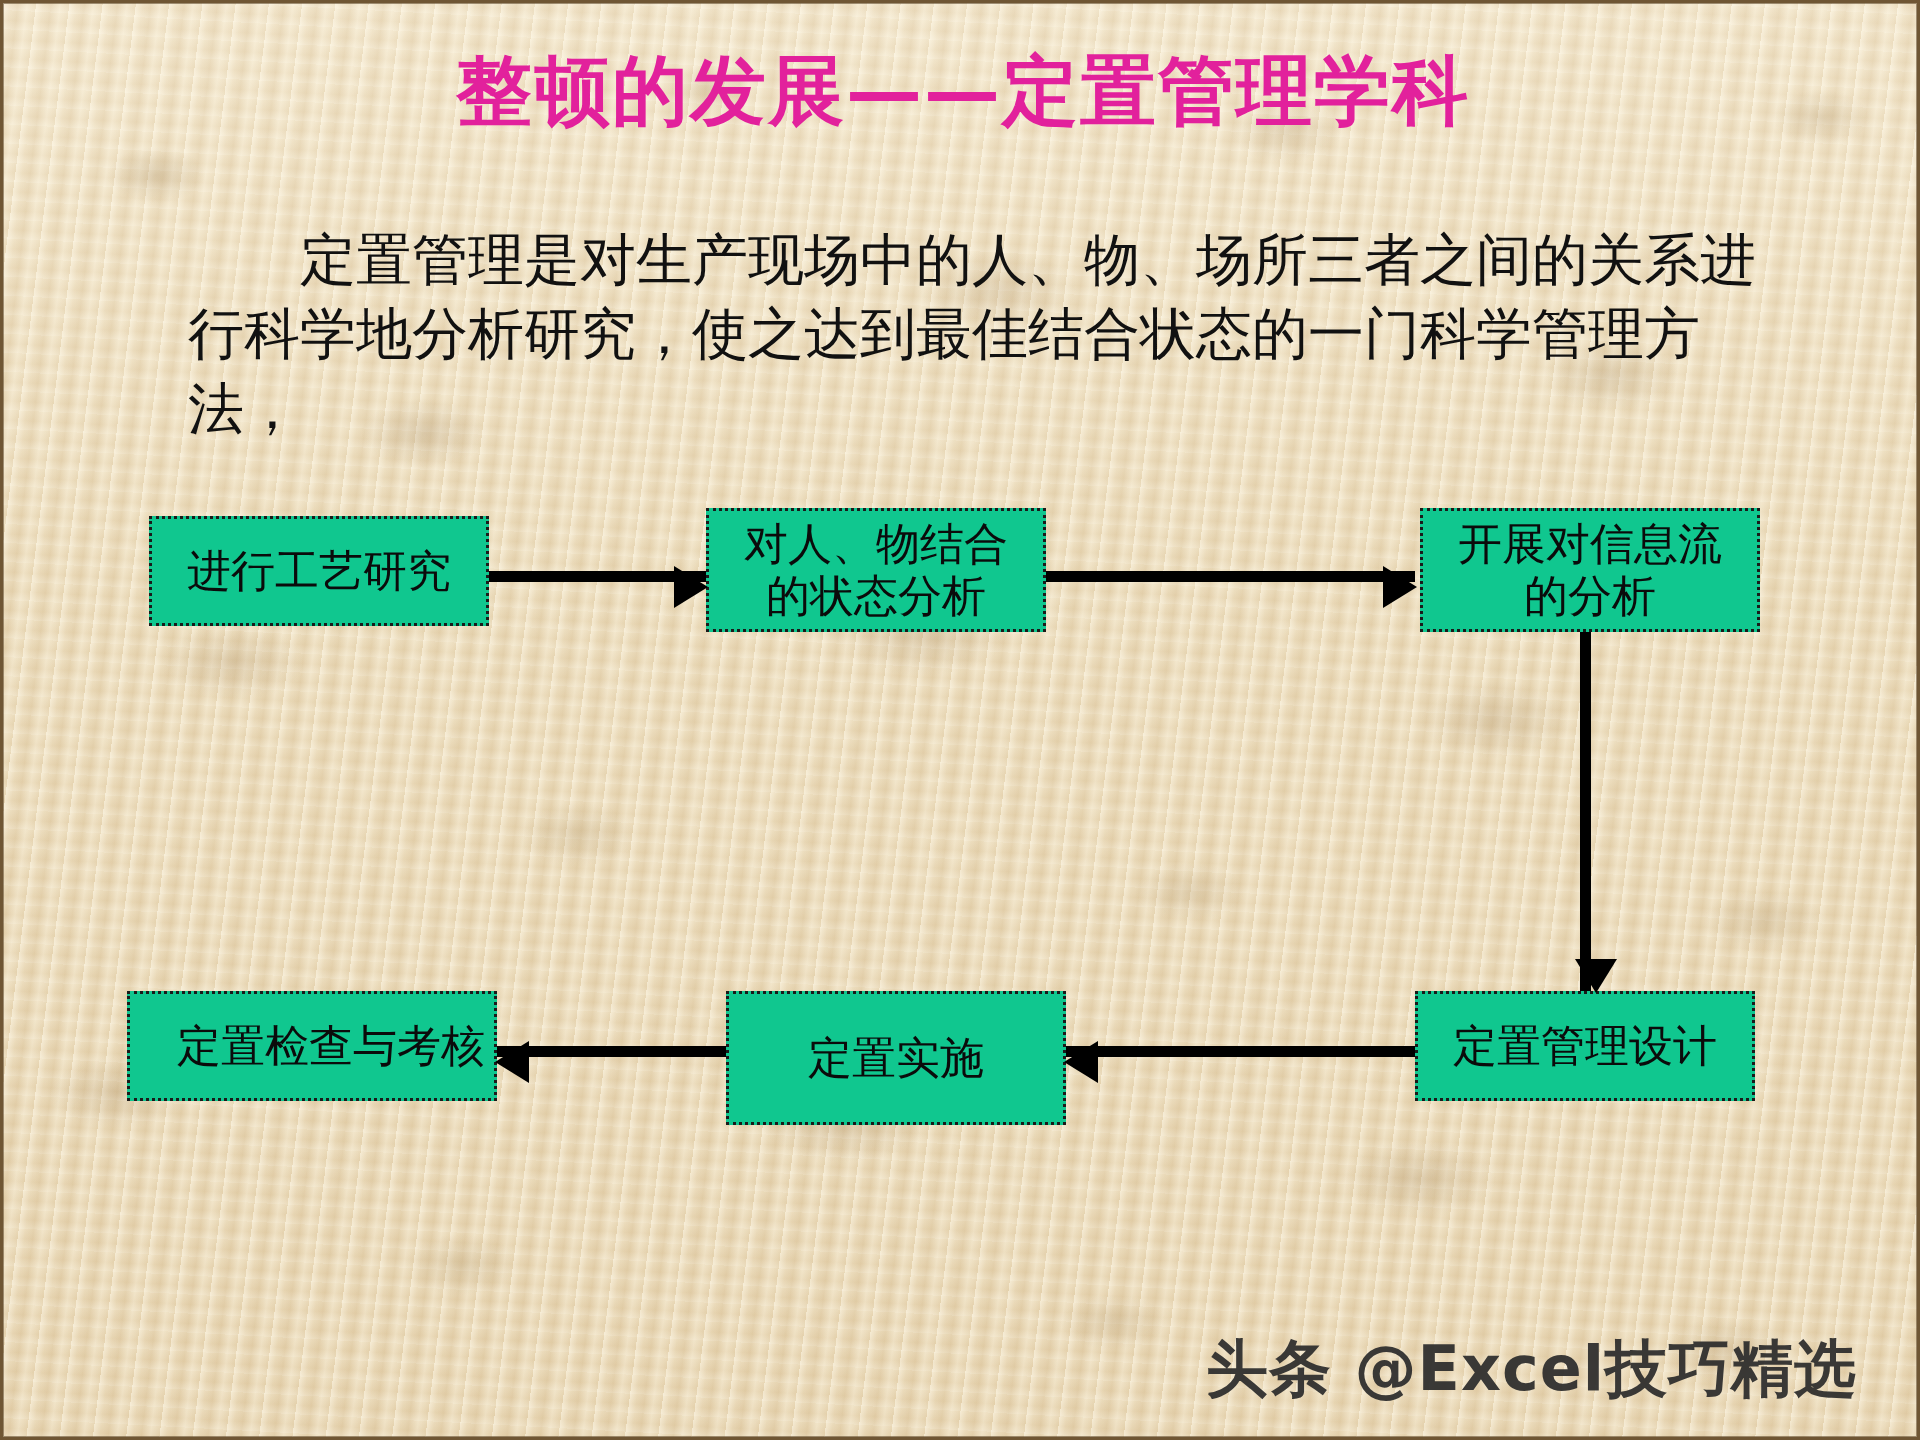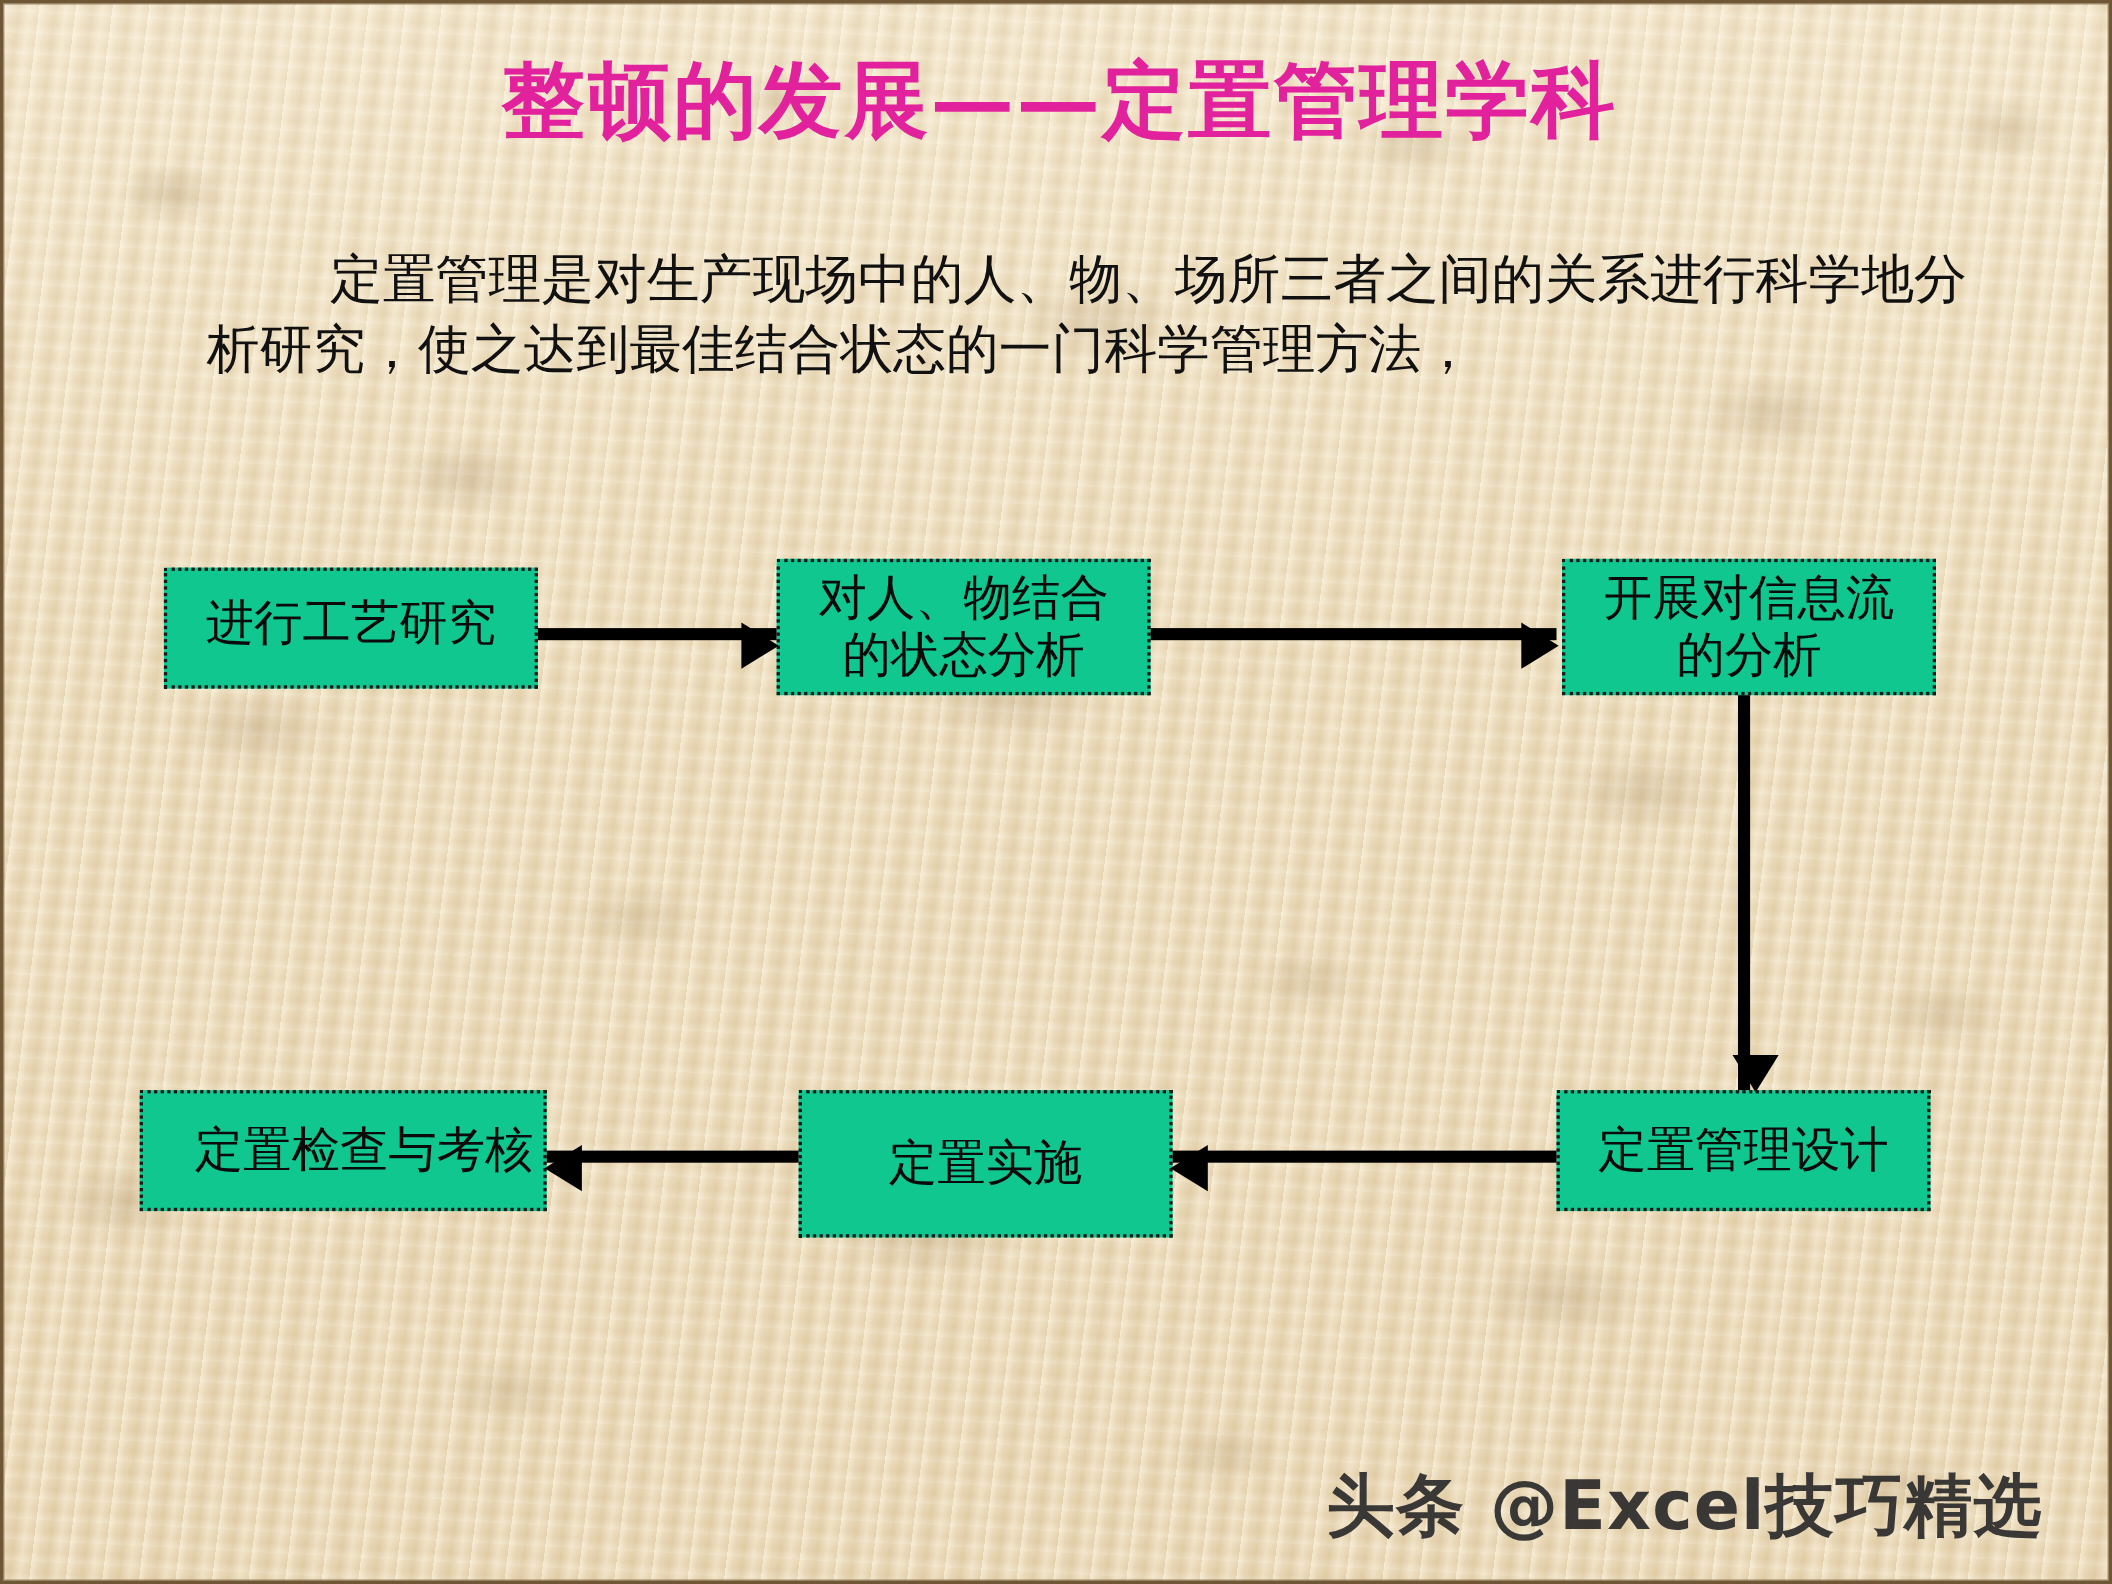--- a/index.html
+++ b/index.html
@@ -80,21 +80,21 @@
     white-space: nowrap;
   }
 
   
   .body-text {
     position: absolute;
     top: 220px;
     left: 185px;
     width: 1600px;
     font-family: "DejaVu Serif", "Liberation Serif", serif;
-    font-size: 48px;
+    font-size: 56px;
     font-weight: 400;
     color: #111111;
     line-height: 1.33;
     text-indent: 112px;
     text-align: left;
     letter-spacing: 0px;
   }
 
   
   .flow-box {
@@ -169,21 +169,21 @@
 </style>
 </head>
 <body>
 
 <div id="slide">
 
   <div class="title">整顿的发展——定置管理学科</div>
 
   <div class="body-text">定置管理是对生产现场中的人、物、场所三者之间的关系进行科学地分析研究，使之达到最佳结合状态的一门科学管理方法，</div>
 
-  <div class="flow-box" style="left:146px; top:513px; width:340px; height:110px;font-family:Liberation Mono, monospace;">进行工艺研究</div>
+  <div class="flow-box" style="left:146px; top:513px; width:340px; height:110px;">进行工艺研究</div>
 
   <div class="flow-box" style="left:703px; top:505px; width:340px; height:124px;text-align:center;">对人、物结合
 的状态分析</div>
 
   <div class="flow-box" style="left:1389px; top:505px; width:340px; height:124px;margin-left:28px;">开展对信息流
 的分析</div>
 
   <div class="flow-box" style="left:1412px; top:988px; width:340px; height:110px;text-align:center;">定置管理设计</div>
 
   <div class="flow-box" style="left:723px; top:988px; width:340px; height:134px;">定置实施</div>

